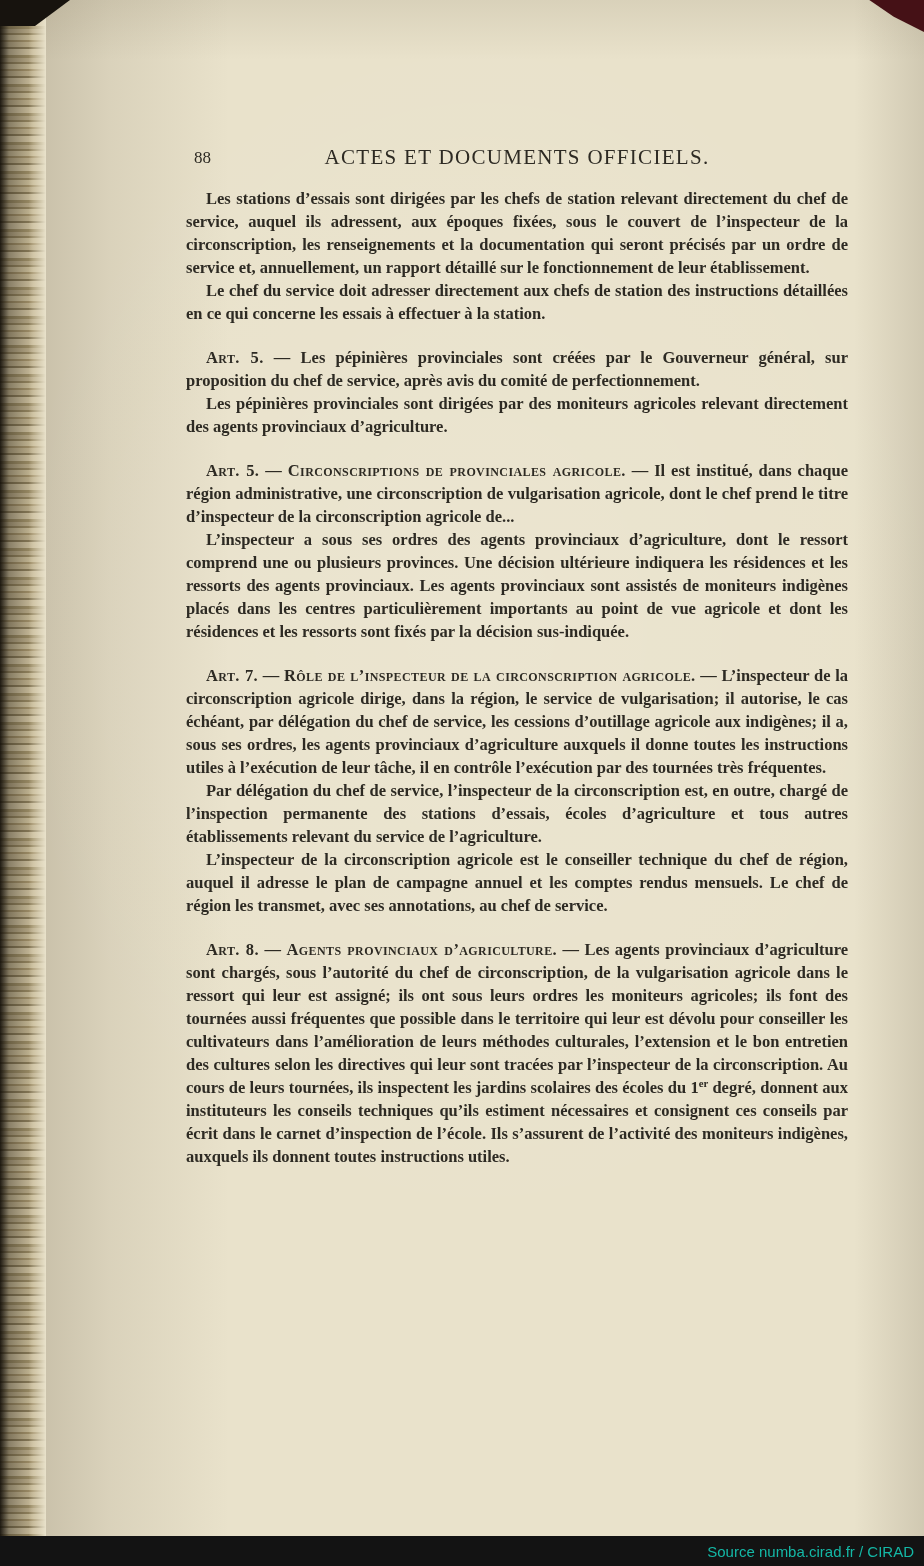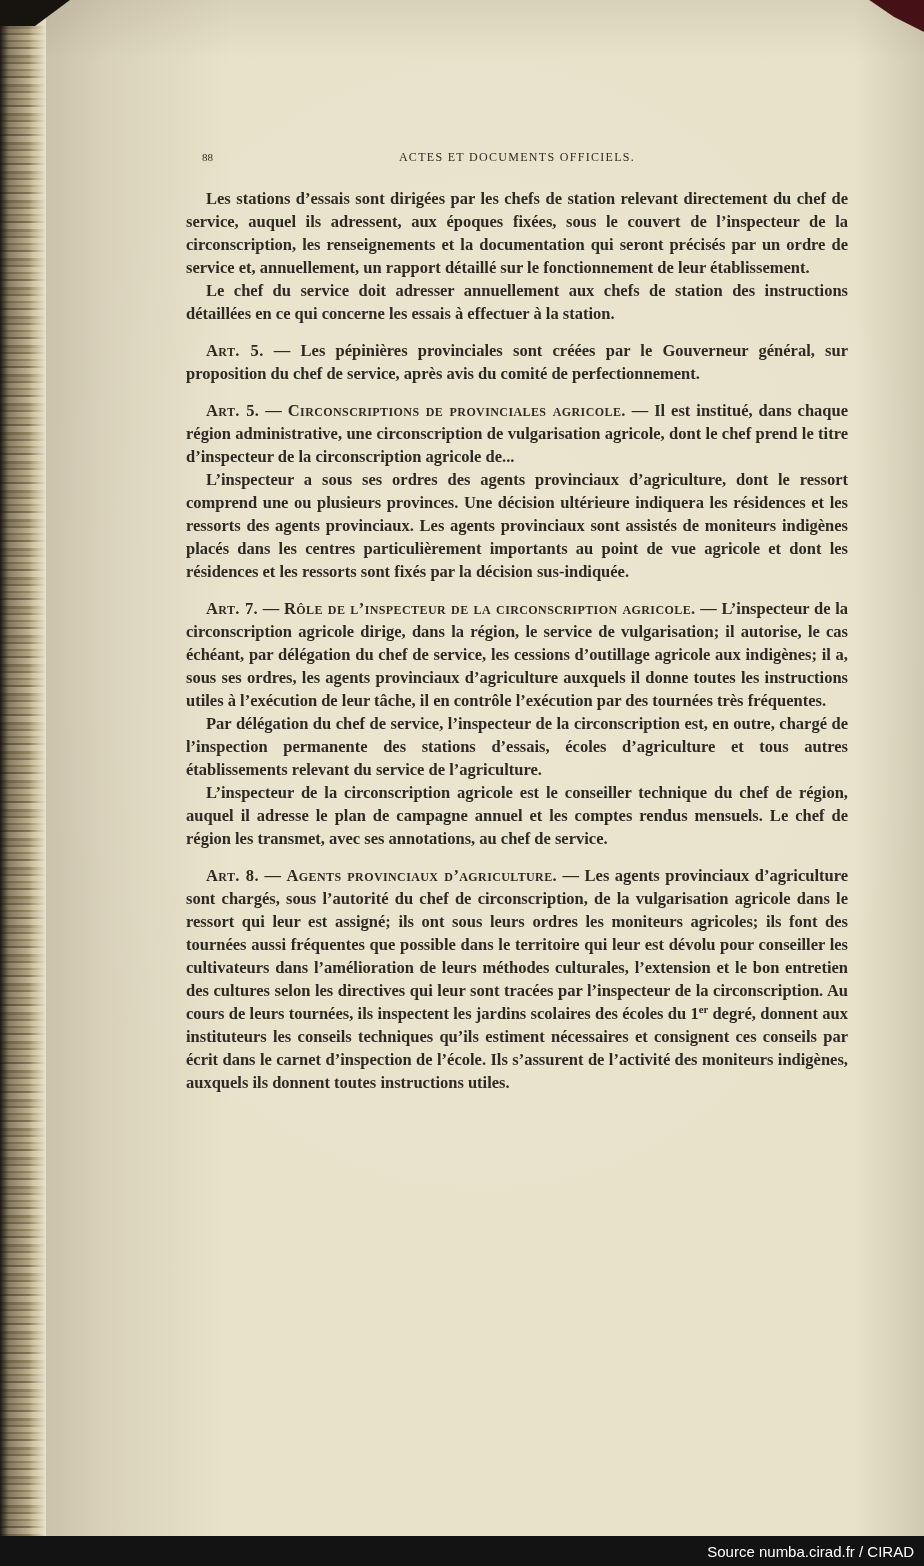--- a/index.html
+++ b/index.html
@@ -38,57 +38,58 @@
     background: #451116;
     clip-path: polygon(24% 0, 100% 0, 100% 100%, 58% 52%);
   }
   
   .content {
     position: absolute; left: 186px; top: 146px; width: 662px;
     color: #2d2a23; font-size: 16.5px; line-height: 23px;
     hyphens: auto; -webkit-hyphens: auto;
   }
   .page-header { position: relative; height: 24px; margin-bottom: 17px; }
-  .page-number { position: absolute; left: 16px; top: 0; font-size: 11px; text-align: center; }
+  .page-number { position: absolute; left: 8px; top: 0; font-size: 17px; text-align: center; }
   .header-title {
-    text-align: center; font-size: 12px; letter-spacing: 1.3px;
+    text-align: center; font-size: 21px; letter-spacing: 1.3px;
   }
   .para { margin: 0; text-align: justify; text-indent: 20px; font-weight: bold; }
-  .para.spaced { margin-top: 14px; }
+  .para.spaced { margin-top: 21px; }
   .sc { font-variant: small-caps; letter-spacing: 0.4px; }
   sup { font-size: 0.65em; line-height: 0; }
   
   .footer-bar {
     position: absolute; left: 0; right: 0; bottom: 0; height: 30px;
     background: #131313;
     display: flex; align-items: center; justify-content: flex-end;
     padding-right: 10px; box-sizing: border-box;
   }
   .footer-text {
-    color: #ffffff; font-family: "Liberation Sans", sans-serif;
+    color: #14b8a6; font-family: "Liberation Sans", sans-serif;
     font-size: 15px;
   }
 </style>
 </head>
 <body>
 
 <div class="scan">
   <div class="page-edges"></div>
   <div class="corner-tl"></div>
   <div class="cover-tr"></div>
 
   <div class="content">
     <div class="page-header">
       <span class="page-number">88</span>
       <div class="header-title">ACTES ET DOCUMENTS OFFICIELS.</div>
     </div>
     <div>
         <p class="para"><span>Les stations d’essais sont dirigées par les chefs de station relevant directement du chef de service, auquel ils adressent, aux époques fixées, sous le couvert de l’inspecteur de la circonscription, les renseignements et la documentation qui seront précisés par un ordre de service et, annuellement, un rapport détaillé sur le fonctionnement de leur établissement.</span></p>
-        <p class="para"><span>Le chef du service doit adresser annuellement aux chefs de station des instructions détaillées en ce qui concerne les essais à effectuer à la station.</span></p>
+        <p class="para"><span>Le chef du service doit adresser directement aux chefs de station des instructions détaillées en ce qui concerne les essais à effectuer à la station.</span></p>
         <p class="para spaced"><span class="sc">Art. 5.</span><span> — Les pépinières provinciales sont créées par le Gouverneur général, sur proposition du chef de service, après avis du comité de perfectionnement.</span></p>
+        <p class="para"><span>Les pépinières provinciales sont dirigées par des moniteurs agricoles relevant directement des agents provinciaux d’agriculture.</span></p>
         <p class="para spaced"><span class="sc">Art. 5.</span><span> — </span><span class="sc">Circonscriptions de provinciales agricole.</span><span> — Il est institué, dans chaque région administrative, une circonscription de vulgarisation agricole, dont le chef prend le titre d’inspecteur de la circonscription agricole de...</span></p>
         <p class="para"><span>L’inspecteur a sous ses ordres des agents provinciaux d’agriculture, dont le ressort comprend une ou plusieurs provinces. Une décision ultérieure indiquera les résidences et les ressorts des agents provinciaux. Les agents provinciaux sont assistés de moniteurs indigènes placés dans les centres particulièrement importants au point de vue agricole et dont les résidences et les ressorts sont fixés par la décision sus-indiquée.</span></p>
         <p class="para spaced"><span class="sc">Art. 7.</span><span> — </span><span class="sc">Rôle de l’inspecteur de la circonscription agricole.</span><span> — L’inspecteur de la circonscription agricole dirige, dans la région, le service de vulgarisation; il autorise, le cas échéant, par délégation du chef de service, les cessions d’outillage agricole aux indigènes; il a, sous ses ordres, les agents provinciaux d’agriculture auxquels il donne toutes les instructions utiles à l’exécution de leur tâche, il en contrôle l’exécution par des tournées très fréquentes.</span></p>
         <p class="para"><span>Par délégation du chef de service, l’inspecteur de la circonscription est, en outre, chargé de l’inspection permanente des stations d’essais, écoles d’agriculture et tous autres établissements relevant du service de l’agriculture.</span></p>
         <p class="para"><span>L’inspecteur de la circonscription agricole est le conseiller technique du chef de région, auquel il adresse le plan de campagne annuel et les comptes rendus mensuels. Le chef de région les transmet, avec ses annotations, au chef de service.</span></p>
         <p class="para spaced"><span class="sc">Art. 8.</span><span> — </span><span class="sc">Agents provinciaux d’agriculture.</span><span> — Les agents provinciaux d’agriculture sont chargés, sous l’autorité du chef de circonscription, de la vulgarisation agricole dans le ressort qui leur est assigné; ils ont sous leurs ordres les moniteurs agricoles; ils font des tournées aussi fréquentes que possible dans le territoire qui leur est dévolu pour conseiller les cultivateurs dans l’amélioration de leurs méthodes culturales, l’extension et le bon entretien des cultures selon les directives qui leur sont tracées par l’inspecteur de la circonscription. Au cours de leurs tournées, ils inspectent les jardins scolaires des écoles du 1</span><sup>er</sup><span> degré, donnent aux instituteurs les conseils techniques qu’ils estiment nécessaires et consignent ces conseils par écrit dans le carnet d’inspection de l’école. Ils s’assurent de l’activité des moniteurs indigènes, auxquels ils donnent toutes instructions utiles.</span></p>
       </div>
   </div>
 
   <div class="footer-bar">

